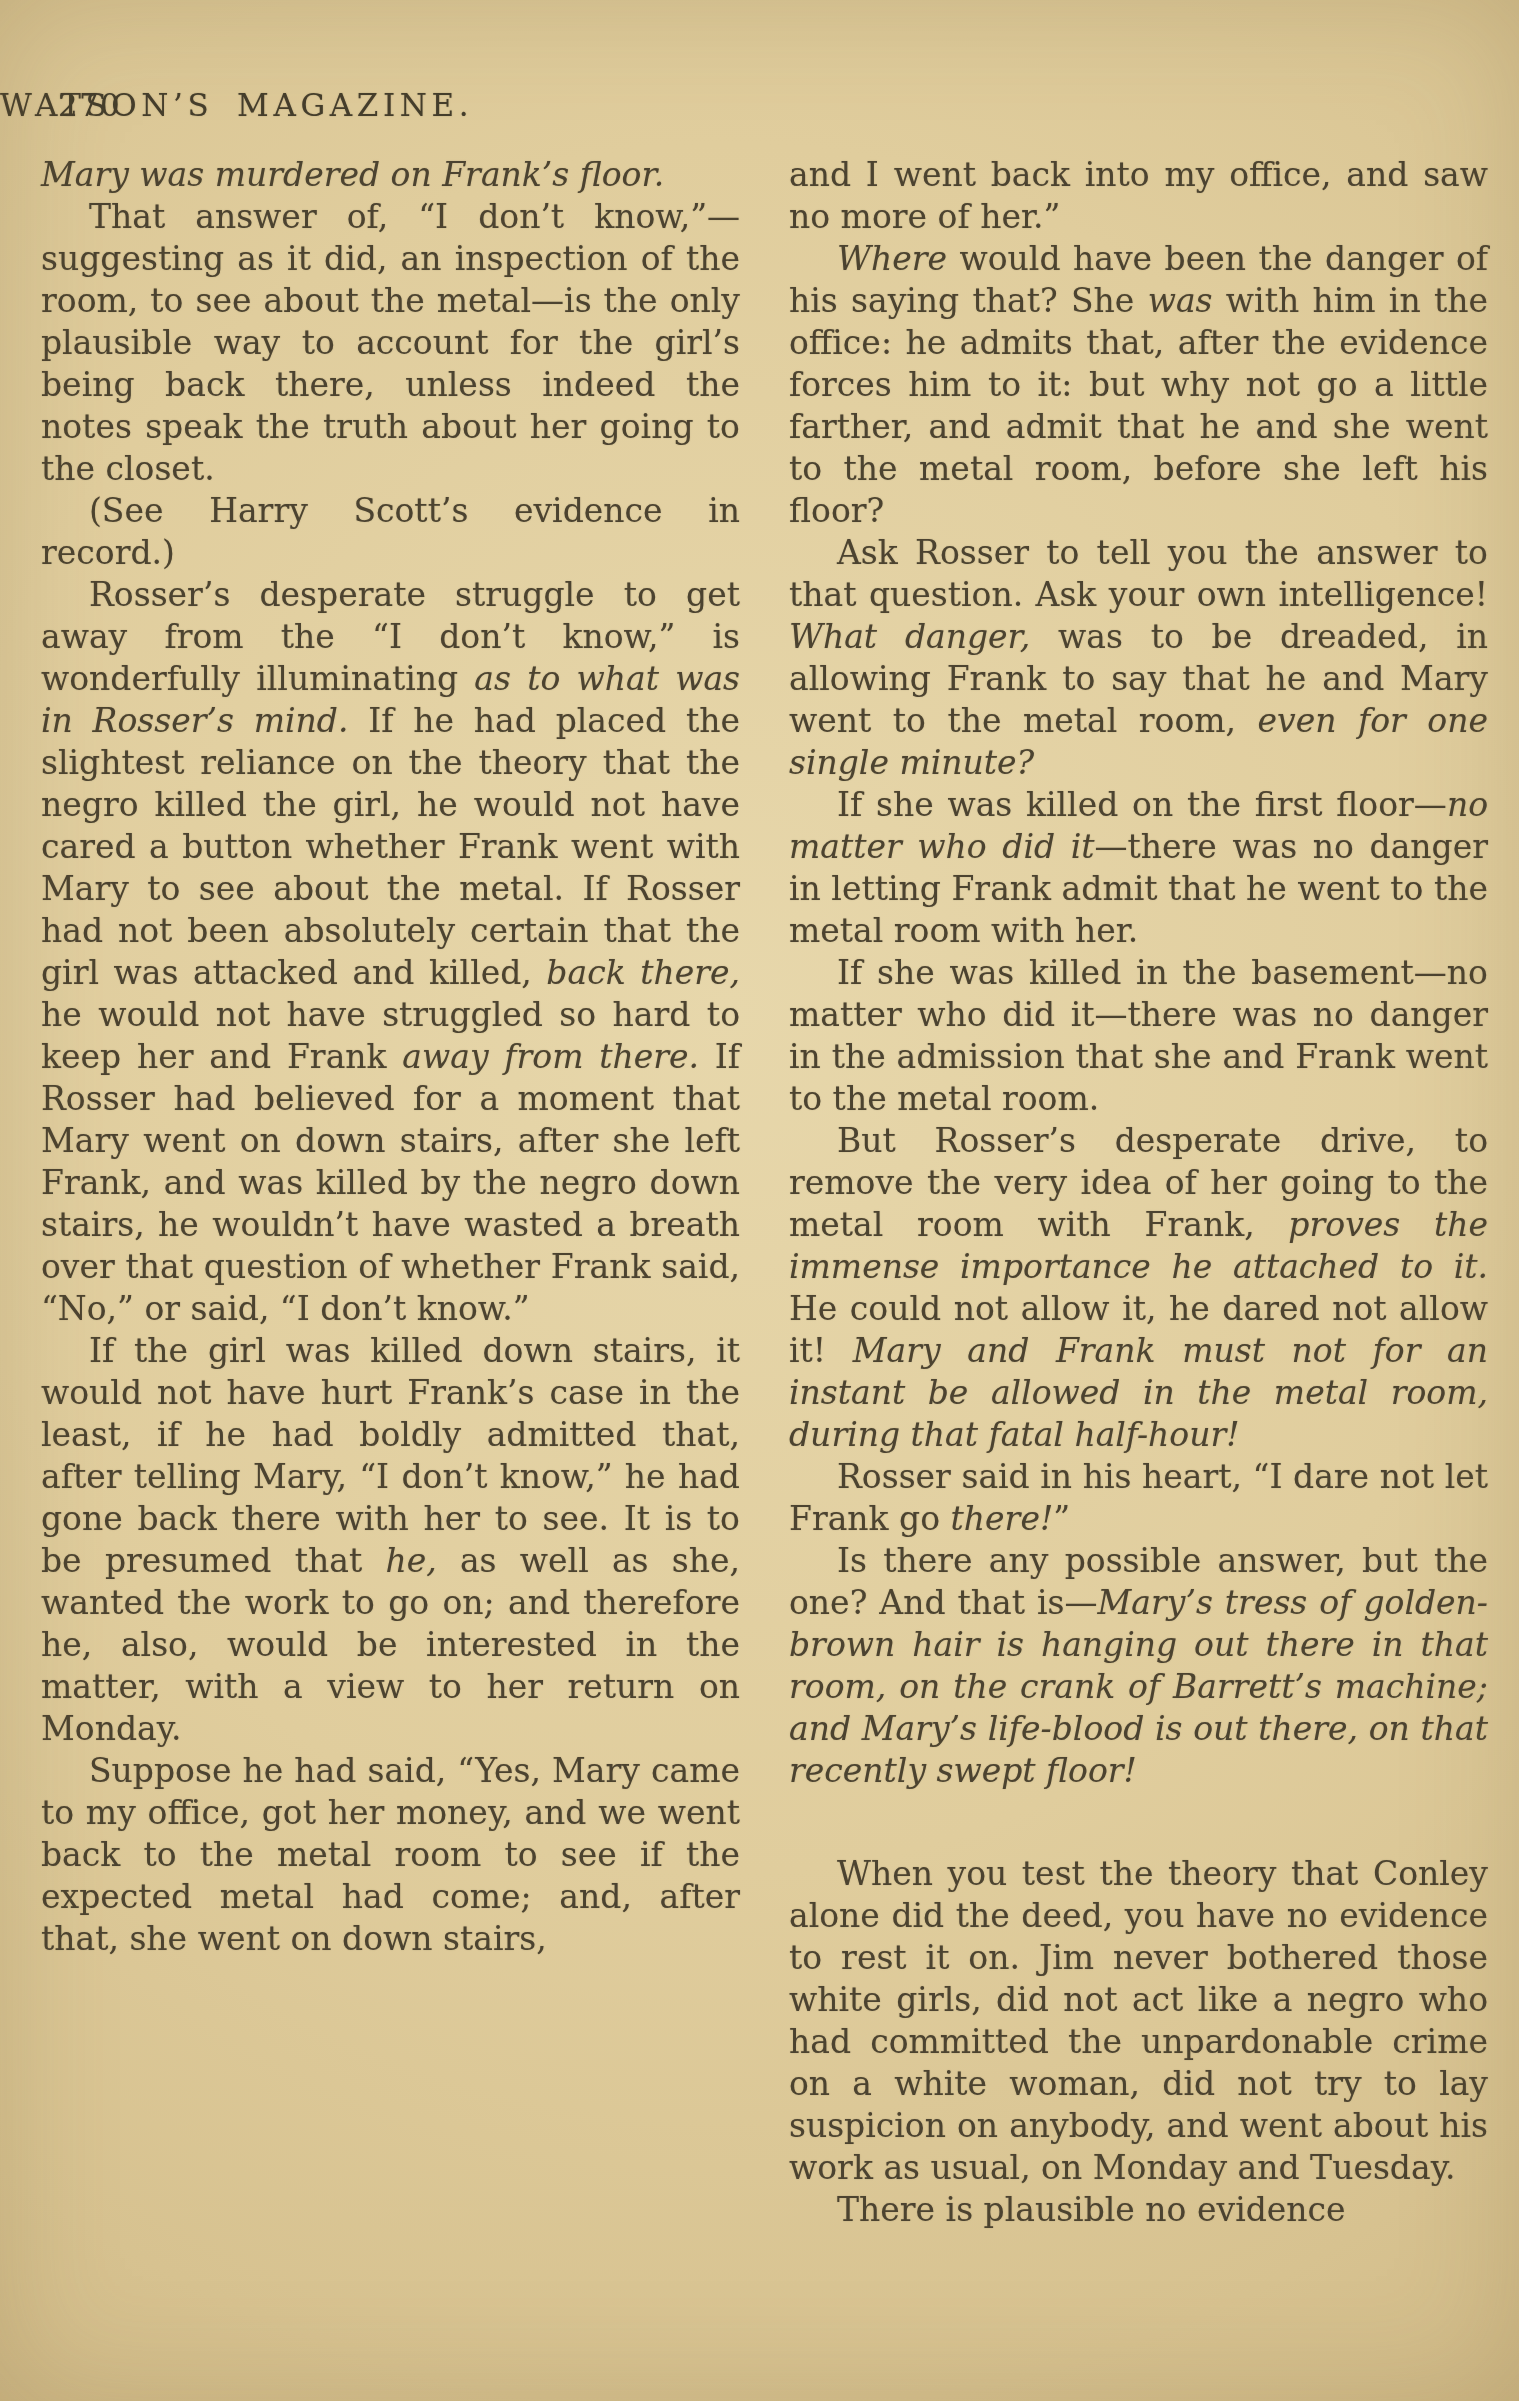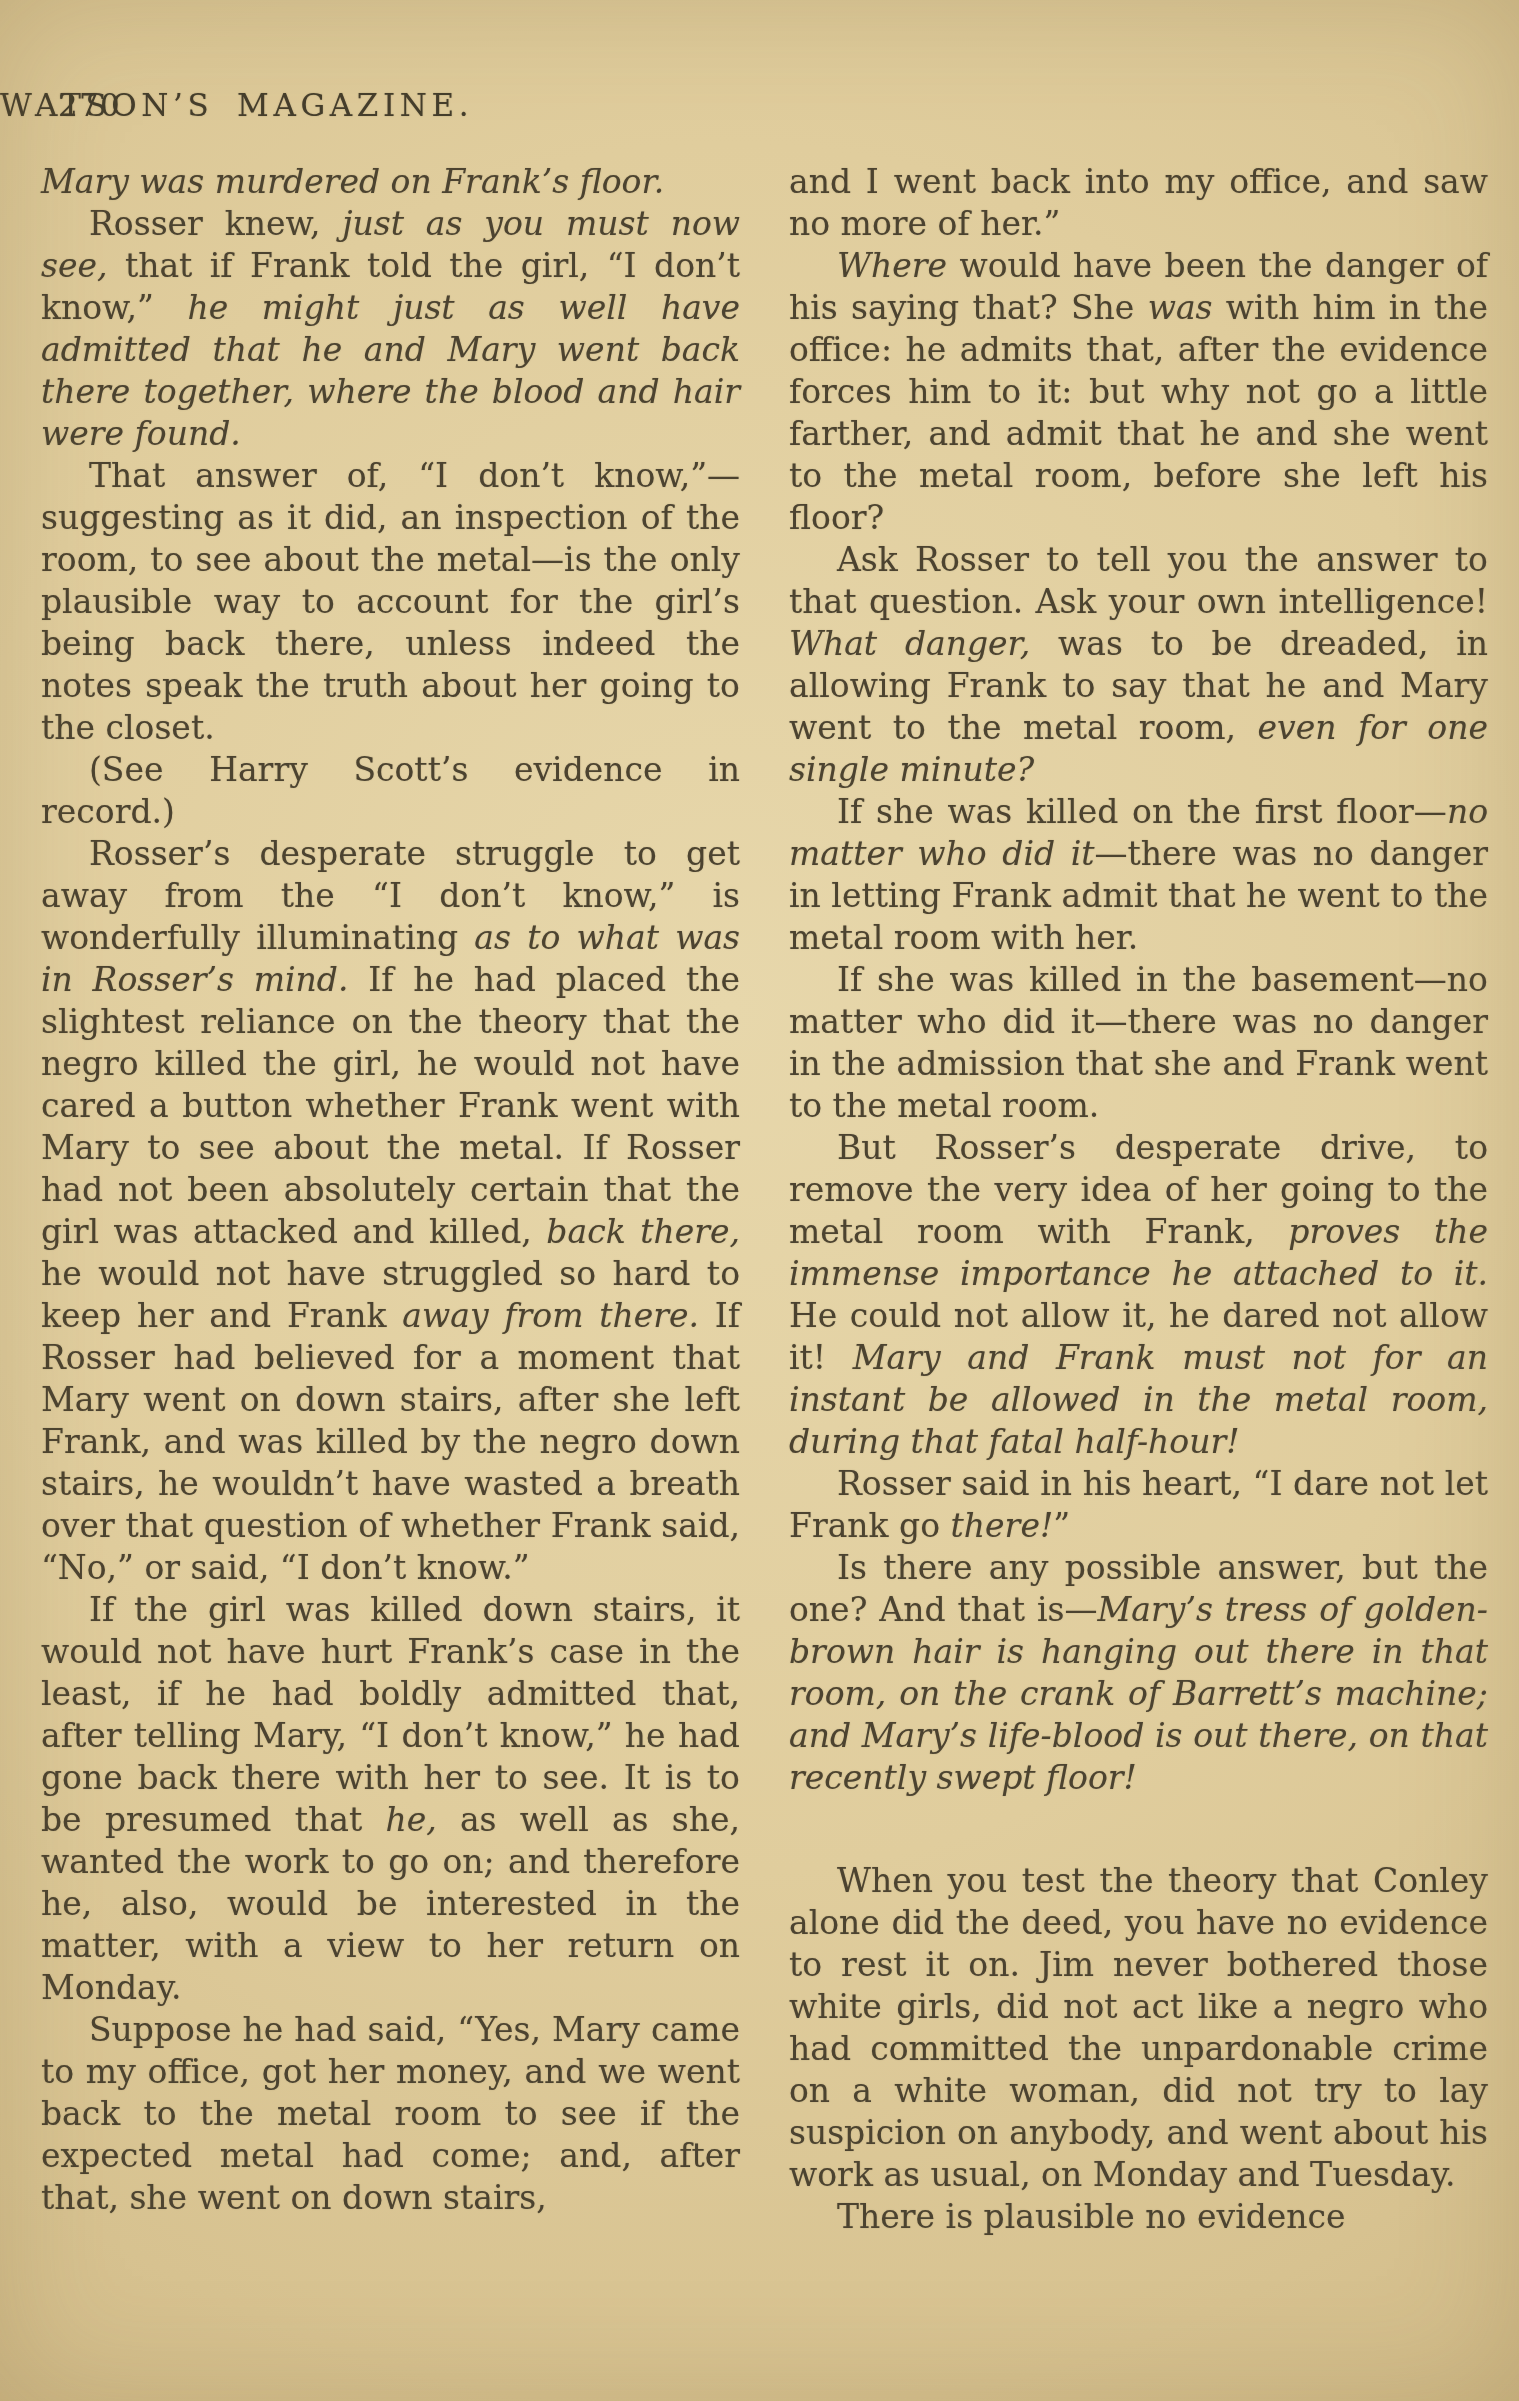--- a/index.html
+++ b/index.html
@@ -44,21 +44,21 @@
     text-align: left;
     font-size: 31px;
     letter-spacing: 4.6px;
     word-spacing: 9.3px;
     color: #453e2c;
     text-shadow: 0 0 1.3px rgba(70, 62, 44, 0.4);
   }
   .columns {
     position: absolute;
     left: 41px;
-    top: 161px;
+    top: 154px;
     width: 1447px;
     display: flex;
     gap: 49px;
   }
   .col {
     width: 699px;
     font-size: 33px;
     line-height: 42px;
     text-align: justify;
     text-shadow: 0 0 1.3px rgba(76, 67, 48, 0.32);
@@ -73,21 +73,20 @@
 </style>
 </head>
 <body>
 
 <div class="page">
   <div class="page-number">270</div>
   <div class="magazine-title">WATSON’S MAGAZINE.</div>
   <div class="columns">
     <div class="col">
         <p><span class="seg-italic">Mary was murdered on Frank’s floor.</span></p>
-        <p class="indent"><span>Rosser knew, </span><span class="seg-italic">just as you must now see,</span><span> that if Frank told the girl, “I don’t know,” </span><span class="seg-italic">he might just as well have admitted that he and Mary went back there together, where the blood and hair were found.</span></p>
         <p class="indent"><span>That answer of, “I don’t know,”—suggesting as it did, an inspection of the room, to see about the metal—is the only plausible way to account for the girl’s being back there, unless indeed the notes speak the truth about her going to the closet.</span></p>
         <p class="indent"><span>(See Harry Scott’s evidence in record.)</span></p>
         <p class="indent"><span>Rosser’s desperate struggle to get away from the “I don’t know,” is wonderfully illuminating </span><span class="seg-italic">as to what was in Rosser’s mind.</span><span> If he had placed the slightest reliance on the theory that the negro killed the girl, he would not have cared a button whether Frank went with Mary to see about the metal. If Rosser had not been absolutely certain that the girl was attacked and killed, </span><span class="seg-italic">back there,</span><span> he would not have struggled so hard to keep her and Frank </span><span class="seg-italic">away from there.</span><span> If Rosser had believed for a moment that Mary went on down stairs, after she left Frank, and was killed by the negro down stairs, he wouldn’t have wasted a breath over that question of whether Frank said, “No,” or said, “I don’t know.”</span></p>
         <p class="indent"><span>If the girl was killed down stairs, it would not have hurt Frank’s case in the least, if he had boldly admitted that, after telling Mary, “I don’t know,” he had gone back there with her to see. It is to be presumed that </span><span class="seg-italic">he,</span><span> as well as she, wanted the work to go on; and therefore he, also, would be interested in the matter, with a view to her return on Monday.</span></p>
         <p class="indent"><span>Suppose he had said, “Yes, Mary came to my office, got her money, and we went back to the metal room to see if the expected metal had come; and, after that, she went on down stairs,</span></p>
       </div>
     <div class="col">
         <p><span>and I went back into my office, and saw no more of her.”</span></p>
         <p class="indent"><span class="seg-italic">Where</span><span> would have been the danger of his saying that? She </span><span class="seg-italic">was</span><span> with him in the office: he admits that, after the evidence forces him to it: but why not go a little farther, and admit that he and she went to the metal room, before she left his floor?</span></p>
         <p class="indent"><span>Ask Rosser to tell you the answer to that question. Ask your own intelligence! </span><span class="seg-italic">What danger,</span><span> was to be dreaded, in allowing Frank to say that he and Mary went to the metal room, </span><span class="seg-italic">even for one single minute?</span></p>

